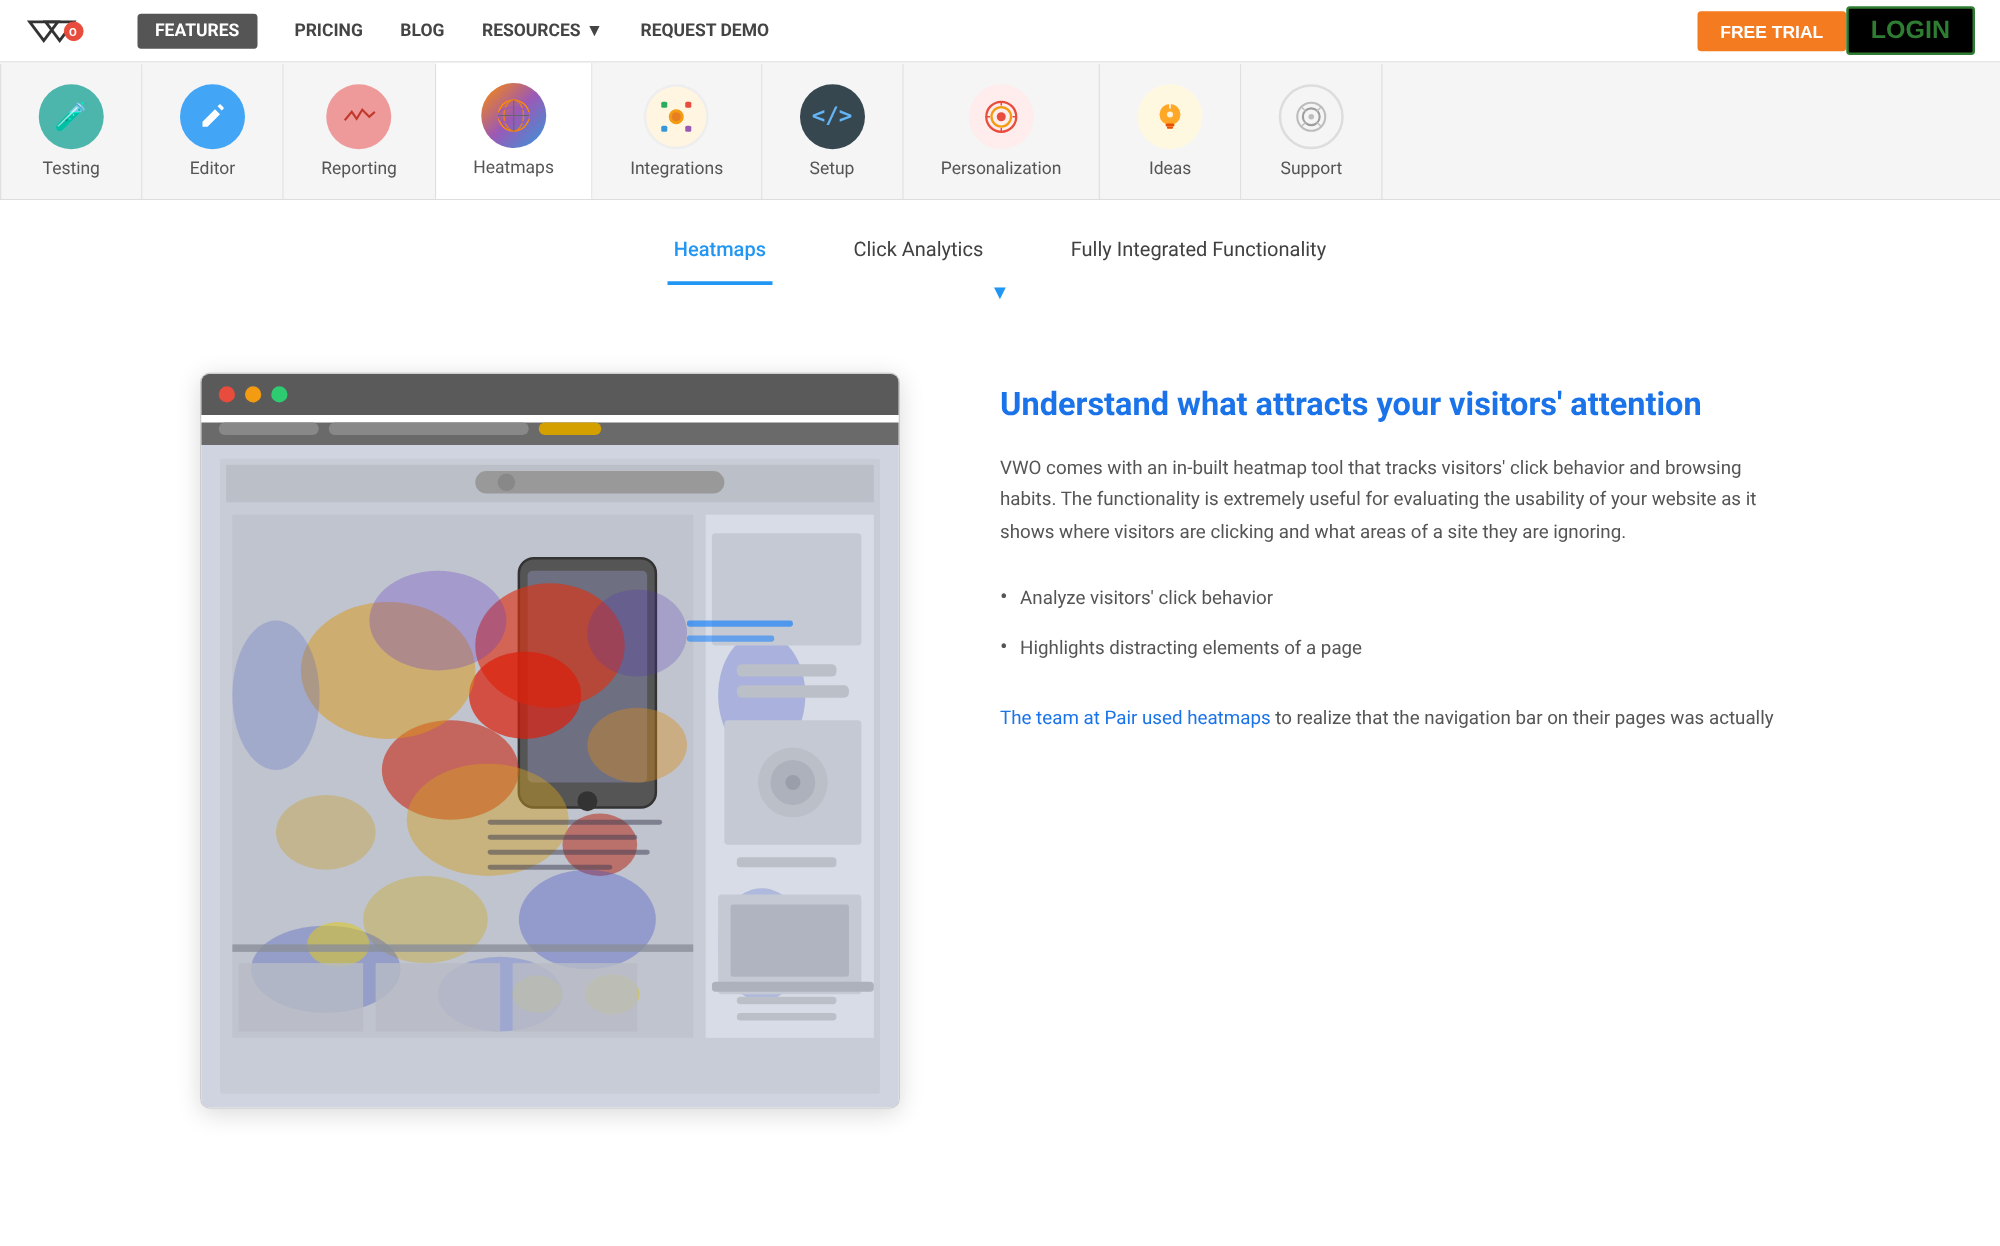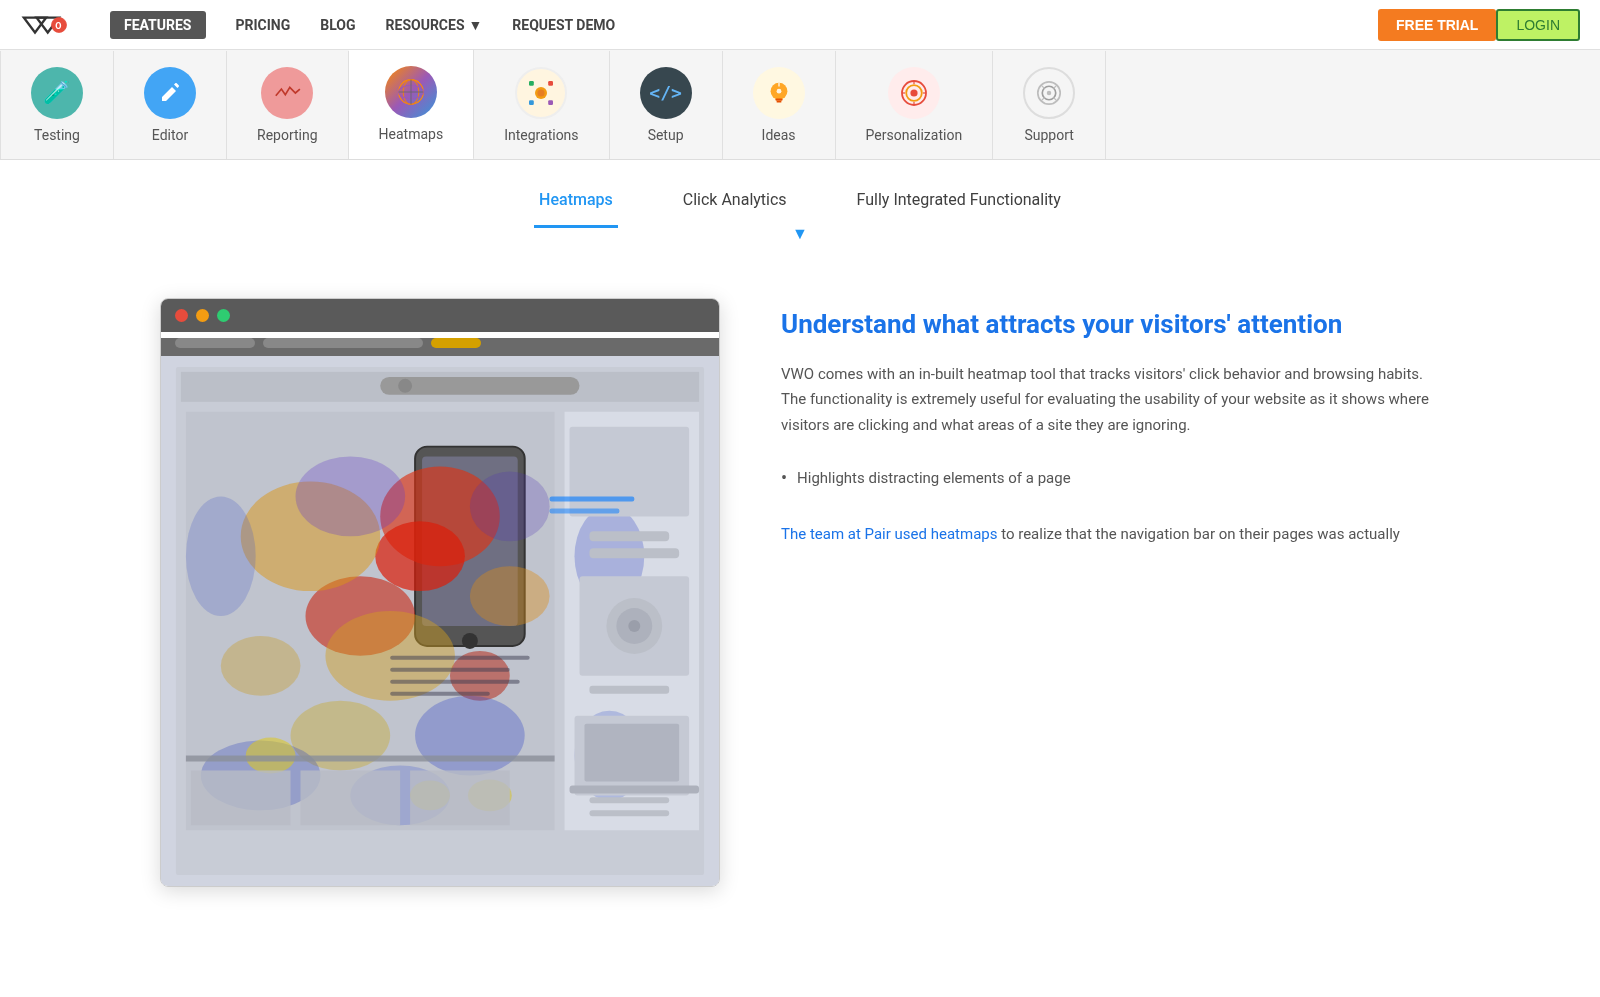--- a/index.html
+++ b/index.html
@@ -51,27 +51,27 @@
       background: #f47b20;
       color: #fff;
       border: none;
       padding: 8px 18px;
       border-radius: 3px;
       font-size: 14px;
       font-weight: 700;
       cursor: pointer;
     }
     .login-btn {
-      background: #bef264;
+      background: #000000;
       color: #2e7d32;
       border: 2px solid #2e7d32;
       padding: 6px 18px;
       border-radius: 3px;
-      font-size: 14px;
-      font-weight: 400;
+      font-size: 20px;
+      font-weight: 700;
       cursor: pointer;
     }
 
     
     .feature-nav {
       display: flex;
       align-items: center;
       background: #f5f5f5;
       border-bottom: 1px solid #ddd;
       padding: 0;
@@ -138,21 +138,21 @@
       line-height: 1;
       margin-top: -3px;
       padding-bottom: 6px;
       background: #fff;
     }
 
     
     .main-content {
       display: flex;
       padding: 50px 60px;
-      gap: 61px;
+      gap: 80px;
       max-width: 1400px;
       margin: 0 auto;
       align-items: flex-start;
     }
 
     
     .browser-mockup {
       flex: 0 0 560px;
       border-radius: 8px;
       overflow: hidden;
@@ -327,46 +327,46 @@
     </div>
     <span class="label">Integrations</span>
   </a>
   <a href="#" class="feature-nav-item">
     <div class="icon-circle" style="background:#37474f;">
       <span style="color:#64b5f6;font-size:18px;font-family:monospace;font-weight:bold;">&lt;/&gt;</span>
     </div>
     <span class="label">Setup</span>
   </a>
   <a href="#" class="feature-nav-item">
-    <div class="icon-circle" style="background:#fff8e1;">
-      <svg width="30" height="30" viewBox="0 0 50 50">
-        <circle cx="25" cy="22" r="14" fill="#ffa726"></circle>
-        <rect x="19" y="34" width="12" height="4" rx="2" fill="#e65100"></rect>
-        <rect x="21" y="38" width="8" height="3" rx="1" fill="#e65100"></rect>
-        <line x1="25" y1="8" x2="25" y2="14" stroke="#fff" stroke-width="2"></line>
-        <circle cx="25" cy="22" r="4" fill="#fff3e0"></circle>
-      </svg>
-    </div>
-    <span class="label">Ideas</span>
-  </a>
-  <a href="#" class="feature-nav-item">
     <div class="icon-circle" style="background:#ffecec;">
       <svg width="30" height="30" viewBox="0 0 50 50">
         <circle cx="25" cy="25" r="20" fill="none" stroke="#e74c3c" stroke-width="3"></circle>
         <circle cx="25" cy="25" r="13" fill="none" stroke="#f39c12" stroke-width="3"></circle>
         <circle cx="25" cy="25" r="6" fill="#e74c3c"></circle>
         <line x1="25" y1="5" x2="25" y2="10" stroke="#e74c3c" stroke-width="2"></line>
         <line x1="25" y1="40" x2="25" y2="45" stroke="#e74c3c" stroke-width="2"></line>
         <line x1="5" y1="25" x2="10" y2="25" stroke="#e74c3c" stroke-width="2"></line>
         <line x1="40" y1="25" x2="45" y2="25" stroke="#e74c3c" stroke-width="2"></line>
       </svg>
     </div>
     <span class="label">Personalization</span>
   </a>
   <a href="#" class="feature-nav-item">
+    <div class="icon-circle" style="background:#fff8e1;">
+      <svg width="30" height="30" viewBox="0 0 50 50">
+        <circle cx="25" cy="22" r="14" fill="#ffa726"></circle>
+        <rect x="19" y="34" width="12" height="4" rx="2" fill="#e65100"></rect>
+        <rect x="21" y="38" width="8" height="3" rx="1" fill="#e65100"></rect>
+        <line x1="25" y1="8" x2="25" y2="14" stroke="#fff" stroke-width="2"></line>
+        <circle cx="25" cy="22" r="4" fill="#fff3e0"></circle>
+      </svg>
+    </div>
+    <span class="label">Ideas</span>
+  </a>
+  <a href="#" class="feature-nav-item">
     <div class="icon-circle" style="background:#f5f5f5; border:2px solid #ddd;">
       <svg width="28" height="28" viewBox="0 0 50 50">
         <circle cx="25" cy="25" r="20" fill="none" stroke="#bdbdbd" stroke-width="3"></circle>
         <circle cx="25" cy="25" r="12" fill="none" stroke="#9e9e9e" stroke-width="3"></circle>
         <line x1="11" y1="11" x2="17" y2="17" stroke="#bdbdbd" stroke-width="2"></line>
         <line x1="39" y1="11" x2="33" y2="17" stroke="#bdbdbd" stroke-width="2"></line>
         <line x1="11" y1="39" x2="17" y2="33" stroke="#bdbdbd" stroke-width="2"></line>
         <line x1="39" y1="39" x2="33" y2="33" stroke="#bdbdbd" stroke-width="2"></line>
         <circle cx="25" cy="25" r="4" fill="#bdbdbd"></circle>
       </svg>
@@ -473,20 +473,23 @@
         <rect x="230" y="336" width="100" height="4" rx="2" fill="rgba(60,60,80,0.5)"></rect>
       </svg>
     </div>
   </div>
 
   <div class="right-content">
     <h2>Understand what attracts your visitors' attention</h2>
     <p>VWO comes with an in-built heatmap tool that tracks visitors' click behavior and browsing habits. The functionality is extremely useful for evaluating the usability of your website as it shows where visitors are clicking and what areas of a site they are ignoring.</p>
     <ul class="bullet-list">
       <li>
+        <span>Analyze visitors' click behavior</span>
+      </li>
+      <li>
         <span>Highlights distracting elements of a page</span>
       </li>
     </ul>
     <p class="link-paragraph">
       <a href="#" class="link-text">The team at Pair used heatmaps</a><span> to realize that the navigation bar on their pages was actually</span>
     </p>
   </div>
 
 </div>
 

